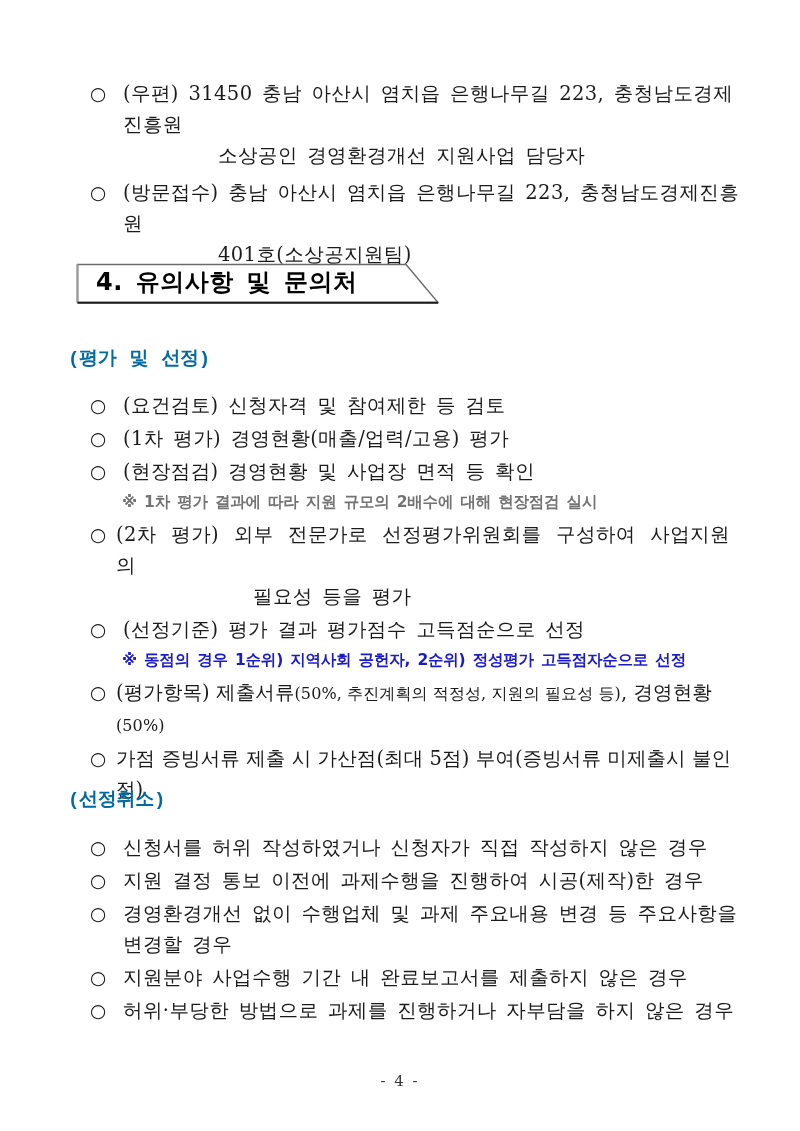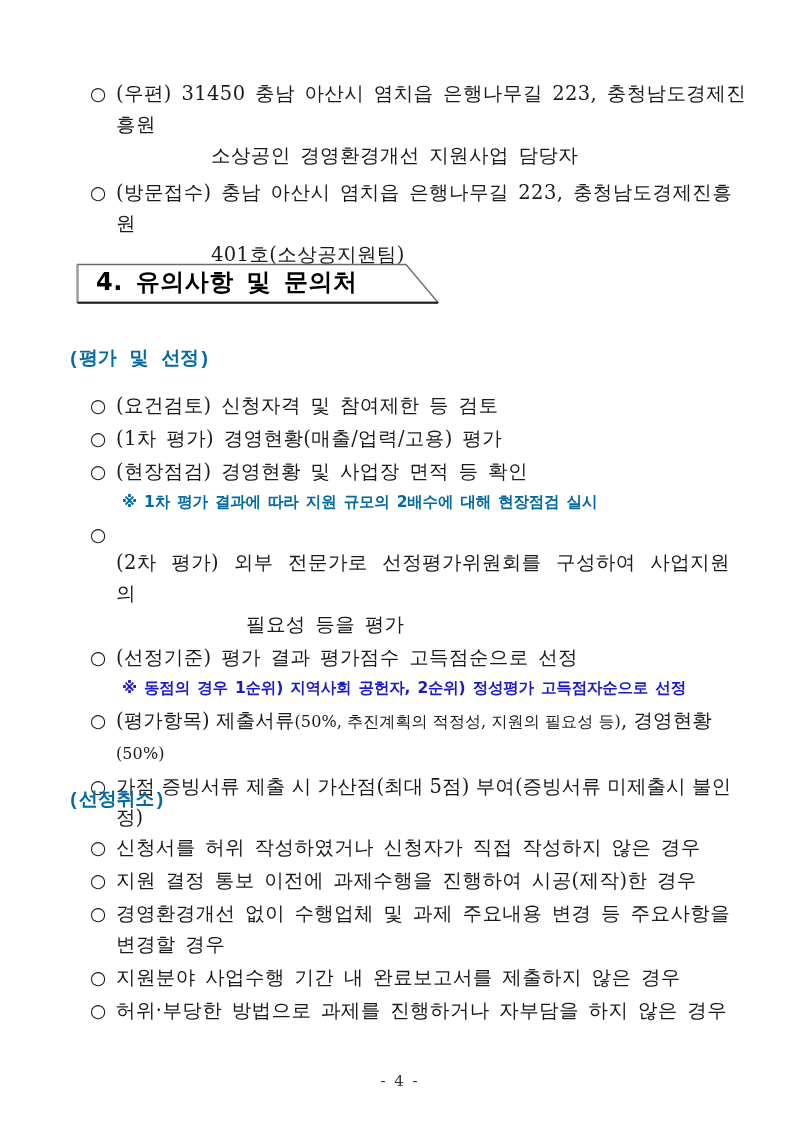--- a/index.html
+++ b/index.html
@@ -62,22 +62,22 @@
     font-size: 19.5px;
     line-height: 31px;
     display: block;
   }
   .cont.ind-addr  { padding-left: 95px; }
   .cont.ind-addr2 { padding-left: 95px; }
   .cont.ind-eval  { padding-left: 130px; }
   .cont.ind-cancel{ padding-left: 0px; }
 
   
-  .wide { letter-spacing: 0.4px; word-spacing: 3px; }
-  .wider { letter-spacing: 0.4px; word-spacing: 8px; margin-top: 28px; }
+  .wide { letter-spacing: 0.4px; word-spacing: 3px; margin-left: 7px; }
+  .wider { letter-spacing: 0.4px; word-spacing: 8px; }
 
   
   .note {
     font-family: "DejaVu Sans", "Liberation Sans", sans-serif;
     font-weight: bold;
     font-size: 15.5px;
     line-height: 27px;
     letter-spacing: -0.2px;
     word-spacing: 2px;
     padding-left: 122px;
@@ -179,21 +179,21 @@
     <div class="item">
       <span class="bullet">○</span>
       <span class="itext wide">(1차 평가) 경영현황(매출/업력/고용) 평가</span>
     </div>
 
     <div class="item">
       <span class="bullet">○</span>
       <span class="itext wide">(현장점검) 경영현황 및 사업장 면적 등 확인</span>
     </div>
 
-    <div class="note" style="color: #0369a1;">※ 1차 평가 결과에 따라 지원 규모의 2배수에 대해 현장점검 실시</div>
+    <div class="note" style="color: #737373;">※ 1차 평가 결과에 따라 지원 규모의 2배수에 대해 현장점검 실시</div>
 
     <div class="item">
       <span class="bullet">○</span>
       <span class="itext">
         <span class="cont wider">(2차 평가) 외부 전문가로 선정평가위원회를 구성하여 사업지원의</span>
         <span class="cont ind-eval wide">필요성 등을 평가</span>
       </span>
     </div>
 
     <div class="item">

